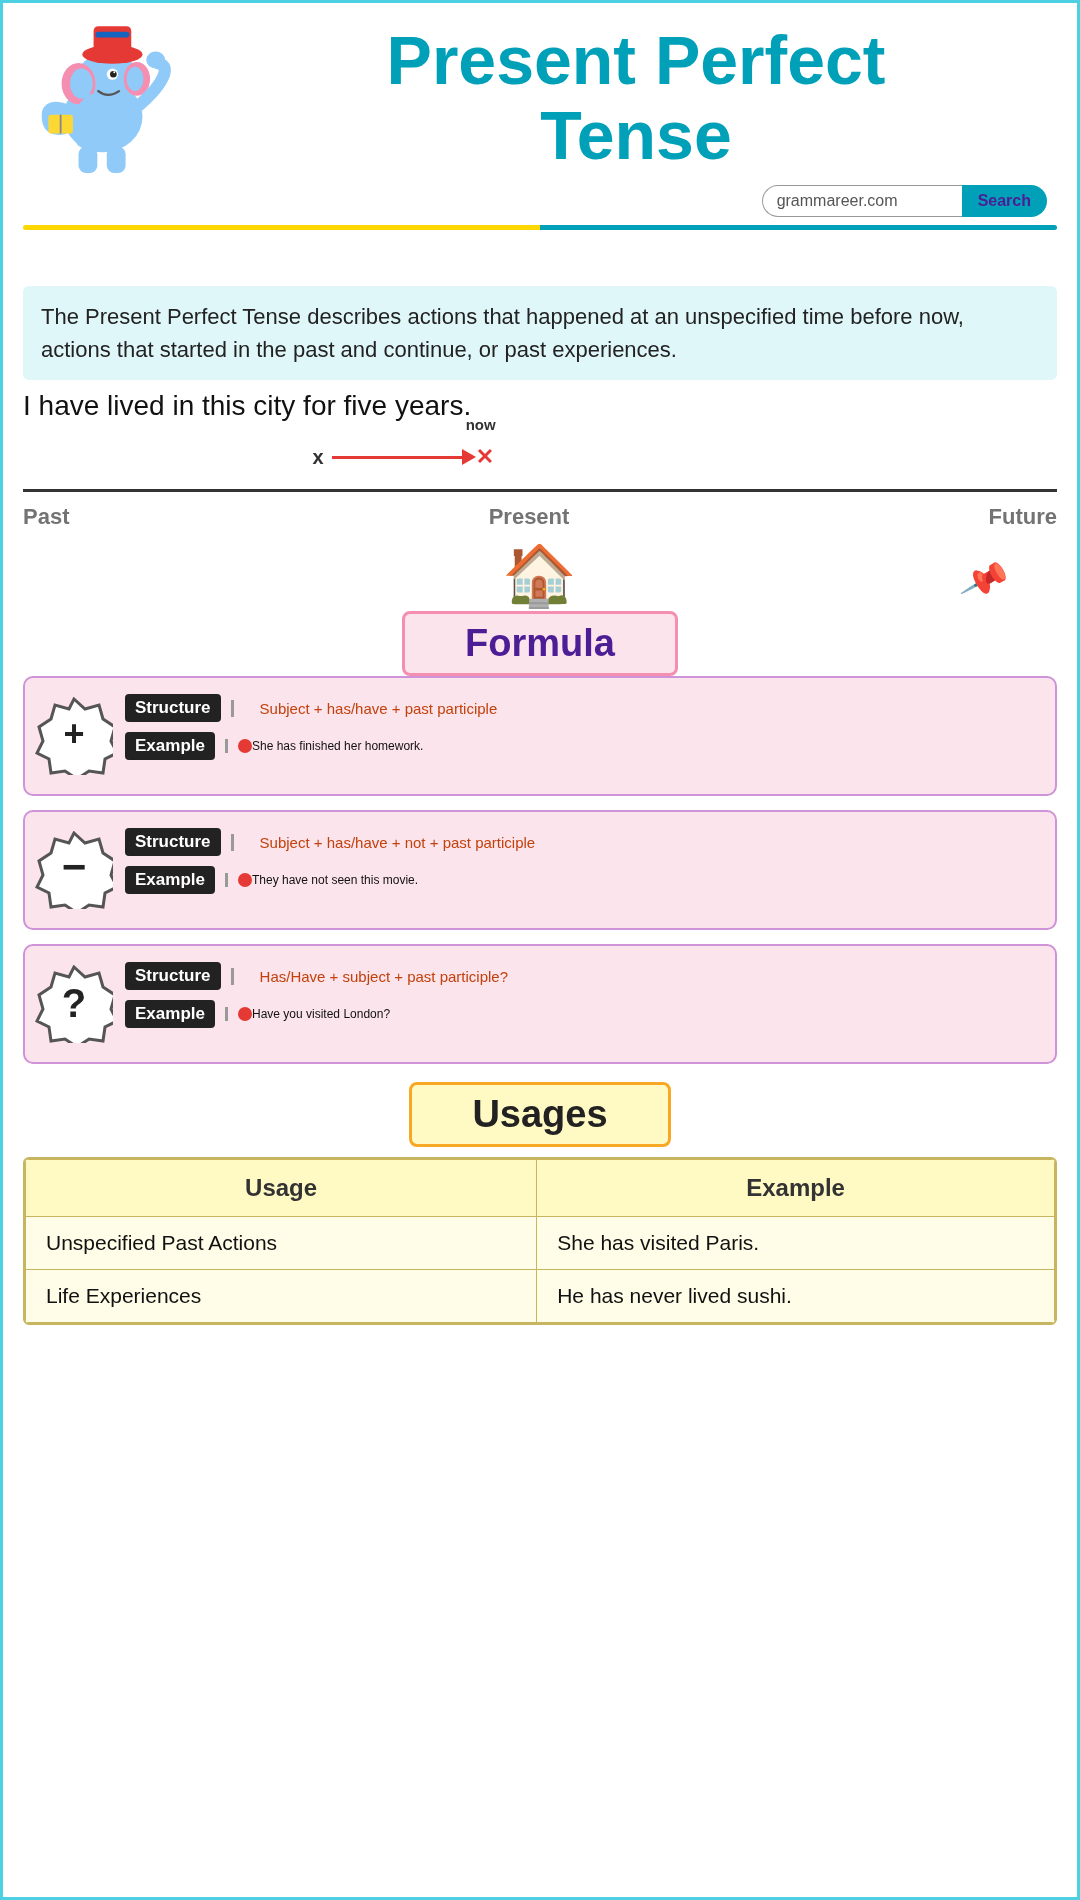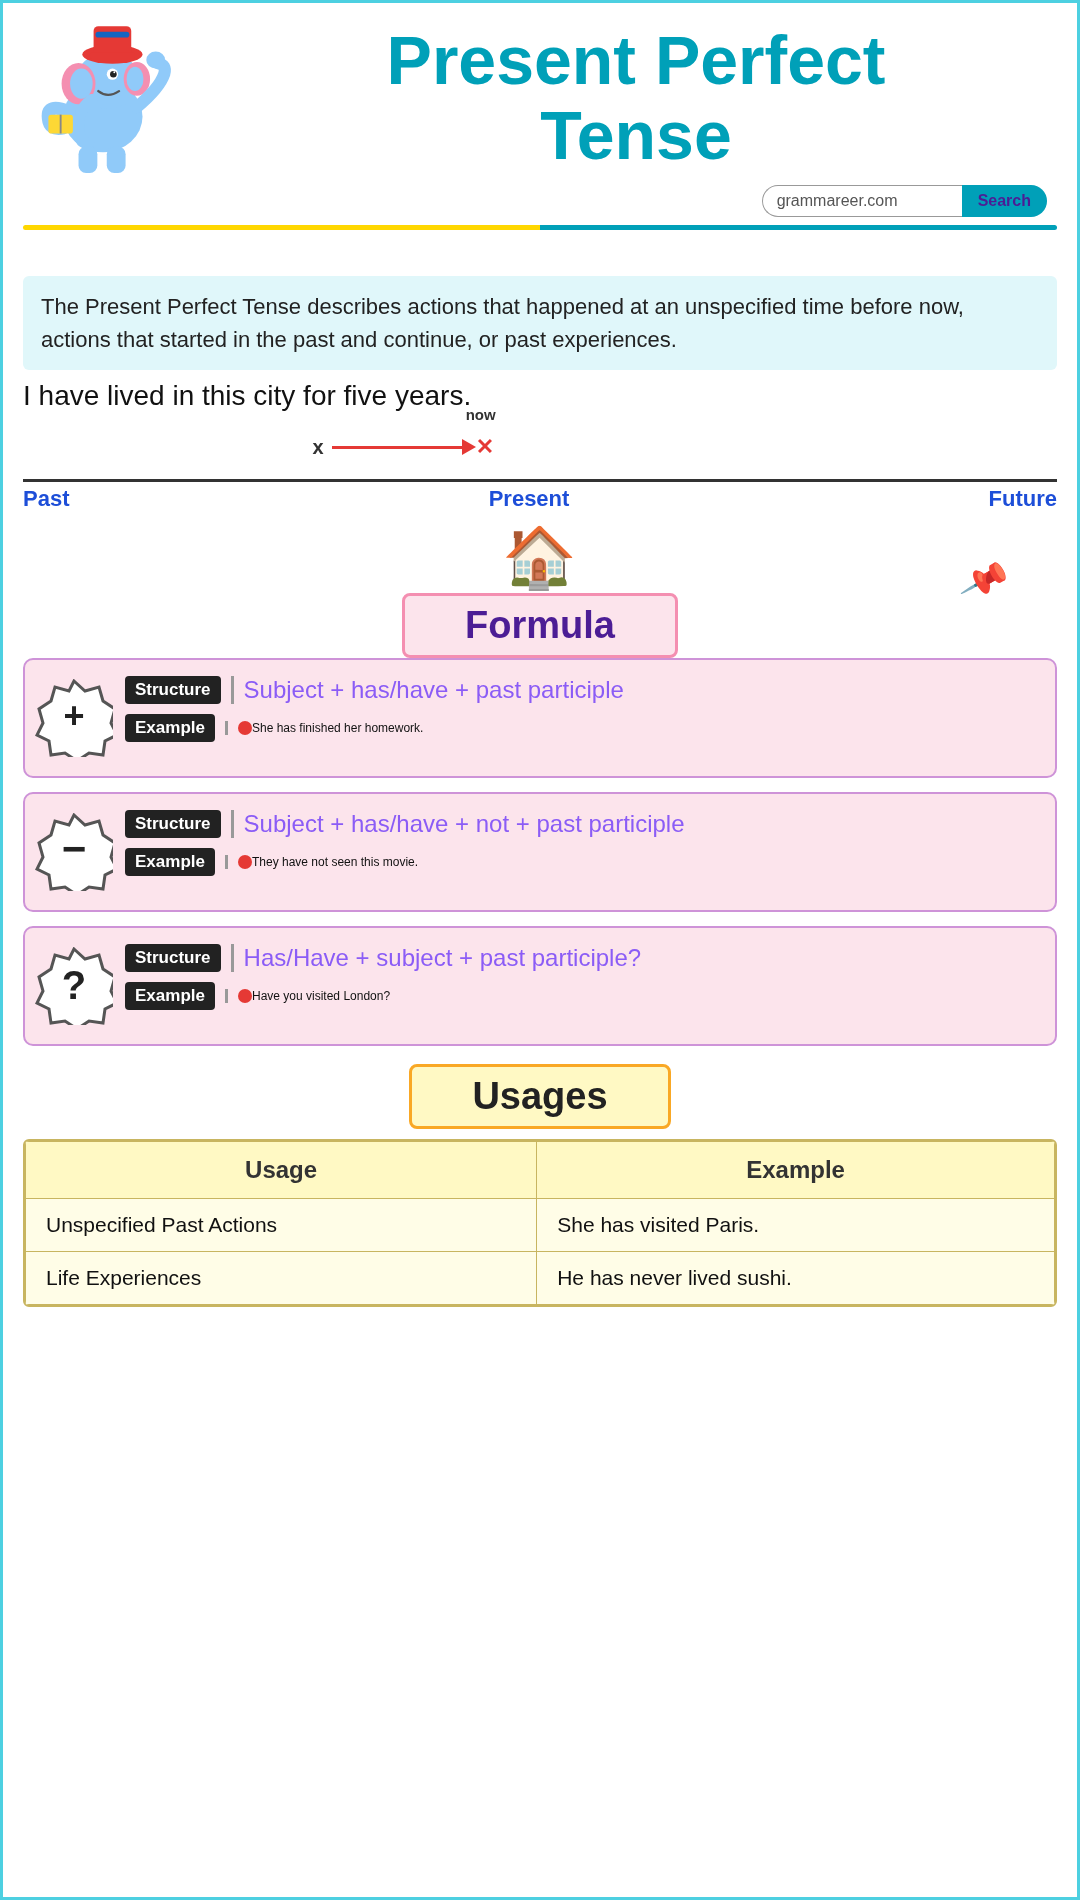--- a/index.html
+++ b/index.html
@@ -85,21 +85,21 @@
       position: absolute;
       right: 24px;
       top: 210px;
       font-size: 36px;
       color: #2196F3;
       transform: rotate(15deg);
     }
 
     
     .description-box {
-      margin: 14px 20px 10px 20px;
+      margin: 24px 20px 10px 20px;
       background: #E0F7FA;
       border-radius: 6px;
       padding: 14px 18px;
       font-size: 22px;
       color: #222;
       line-height: 1.5;
     }
 
     
     .example-sentence {
@@ -112,22 +112,22 @@
     
     .timeline-section {
       margin: 10px 20px 0 20px;
       position: relative;
     }
     .timeline-labels {
       display: flex;
       justify-content: space-between;
       font-size: 22px;
       font-weight: bold;
-      color: #1d4ed8;
-      margin-top: 4px;
+      color: #737373;
+      margin-top: 12px;
     }
 
     
     .house-area {
       text-align: center;
       font-size: 60px;
       margin-top: 10px;
     }
     .formula-box {
       display: inline-block;
@@ -170,24 +170,24 @@
       font-size: 17px;
       font-weight: bold;
       padding: 4px 10px;
       border-radius: 4px;
       min-width: 90px;
       text-align: center;
       margin-right: 10px;
       white-space: nowrap;
     }
     .formula-text {
-      font-size: 24px;
-      color: #8b5cf6;
+      font-size: 15px;
+      color: #c2410c;
       border-left: 3px solid #999;
-      padding-left: 10px;
+      padding-left: 26px;
     }
     .example-text {
       font-size: 12px;
       color: #111;
       border-left: 3px solid #999;
       padding-left: 10px;
       display: flex;
       align-items: center;
       gap: 0;
     }

